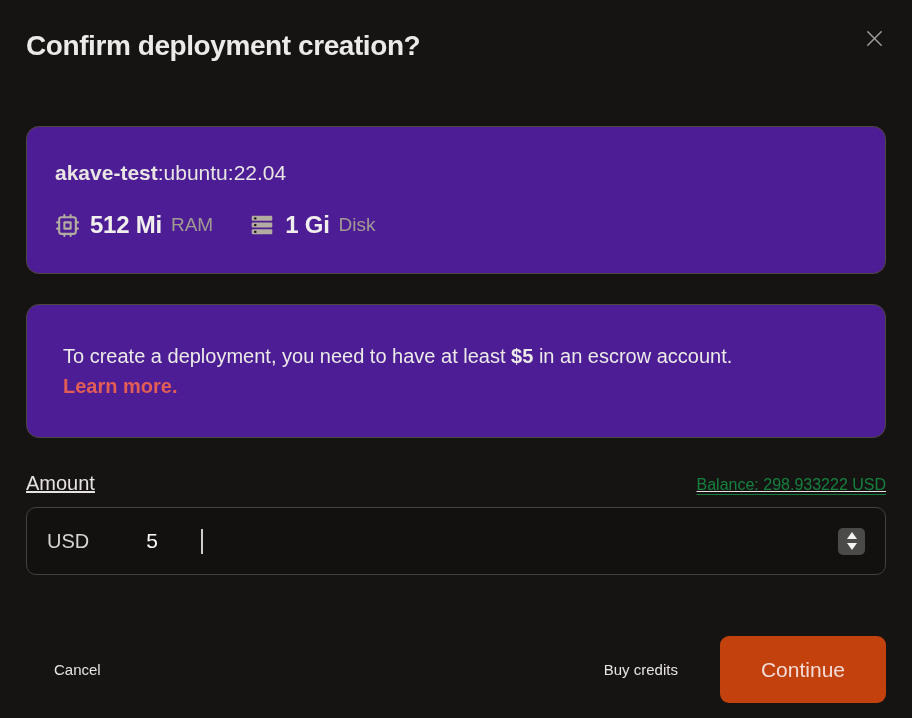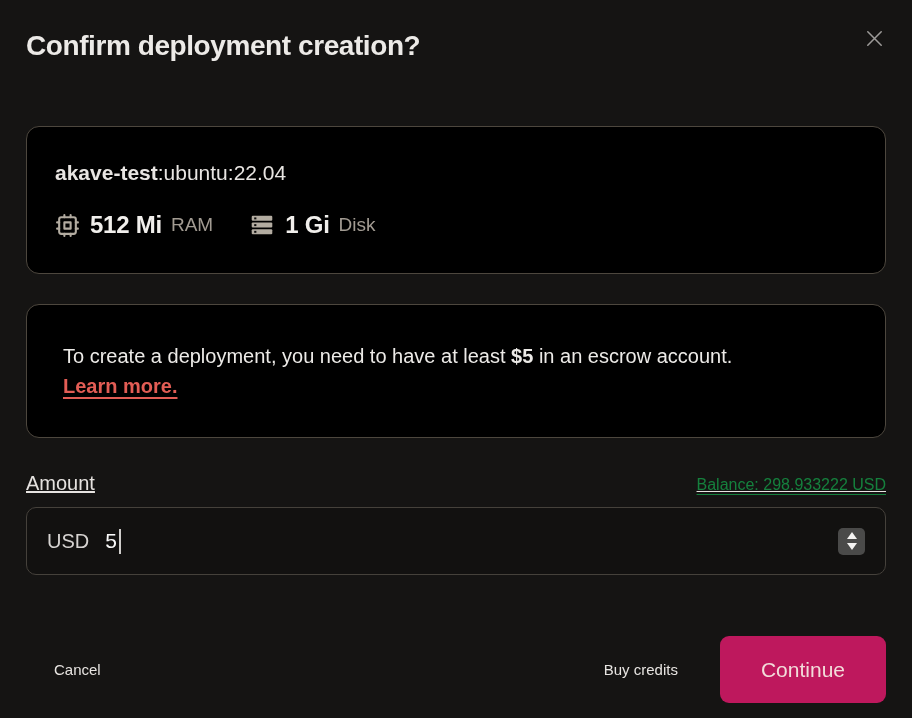--- a/index.html
+++ b/index.html
@@ -27,40 +27,39 @@
     width: 28px; height: 28px;
     background: transparent;
     border: none;
     cursor: pointer;
     display: flex; align-items: center; justify-content: center;
   }
 
   
   .card {
     border: 1px solid #4d473e;
-    background: #000000;
+    background: #4c1d95;
     border-radius: 13px;
   }
   .spec-card { margin-top: 64px; padding: 32px 28px 34px 28px; }
   .spec-name { font-size: 21px; line-height: 28px; color: #e8e5e2; }
   .spec-name b { font-weight: 700; }
   .spec-row { display: flex; align-items: center; gap: 36px; margin-top: 24px; }
   .spec-item { display: flex; align-items: center; }
   .spec-item .icon { display: flex; align-items: center; margin-right: 10px; }
   .spec-value { font-size: 24px; font-weight: 600; color: #f1efec; letter-spacing: -0.01em; }
   .spec-label { font-size: 19px; color: #a29b92; margin-left: 9px; }
 
   
   .notice-card { margin-top: 30px; padding: 36px; font-size: 20px; line-height: 30px; color: #eceae7; }
   .notice-card b { font-weight: 700; }
   .learn-more {
     display: inline-block;
     color: #e25d55;
     font-weight: 700;
-    text-decoration: underline;
     text-underline-offset: 4px;
     cursor: pointer;
   }
 
   
   .amount-row { margin-top: 34px; display: flex; align-items: baseline; justify-content: space-between; text-decoration: underline; }
   .amount-label { font-size: 20px; color: #e5e2df; }
   .balance-link {
     font-size: 16px;
     color: #15803d;
@@ -74,20 +73,21 @@
   .amount-input {
     margin-top: 12px;
     height: 68px;
     border: 1px solid #45413b;
     background: #121110;
     border-radius: 10px;
     display: flex;
     align-items: center;
     padding: 8px 20px;
     cursor: text;
+    gap: 41px;
   }
   .currency { font-size: 20px; color: #d6d3d1; margin-right: 16px; }
   .amount-value { font-size: 21px; color: #fafafa; }
   .caret { width: 2px; height: 25px; background: #cfcdcb; margin-left: 2px; }
   .stepper {
     margin-left: auto;
     width: 27px; height: 27px;
     background: #4a4a49;
     border-radius: 5px;
     display: flex; flex-direction: column;
@@ -107,21 +107,21 @@
     border: none;
     color: #e7e4e1;
     font-family: "Liberation Sans", sans-serif;
     font-size: 15px;
     font-weight: 500;
     cursor: pointer;
     padding: 0;
   }
   .cancel-btn { margin-left: 28px; }
   .primary-btn {
-    background: #be185d;
+    background: #c2410c;
     color: #f2dcda;
     border: none;
     border-radius: 9px;
     height: 67px;
     padding: 0 41px;
     font-family: "Liberation Sans", sans-serif;
     font-size: 21px;
     font-weight: 500;
     cursor: pointer;
   }

